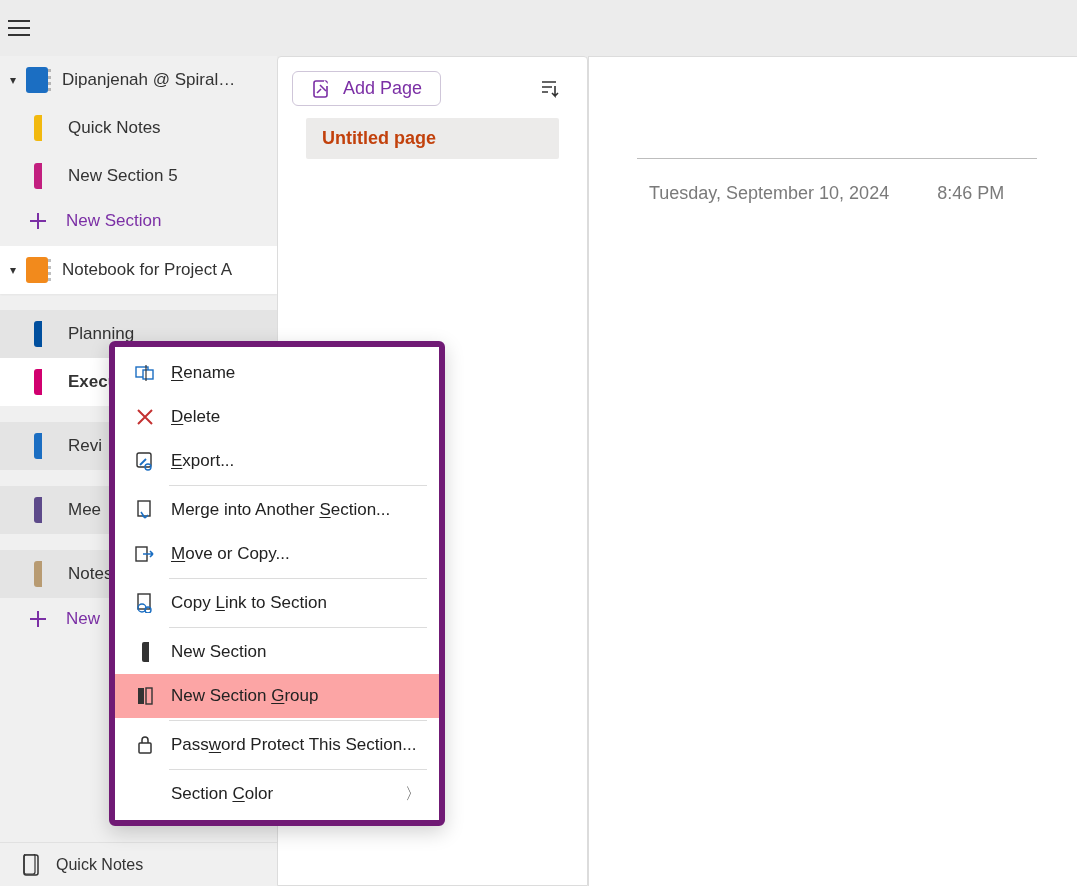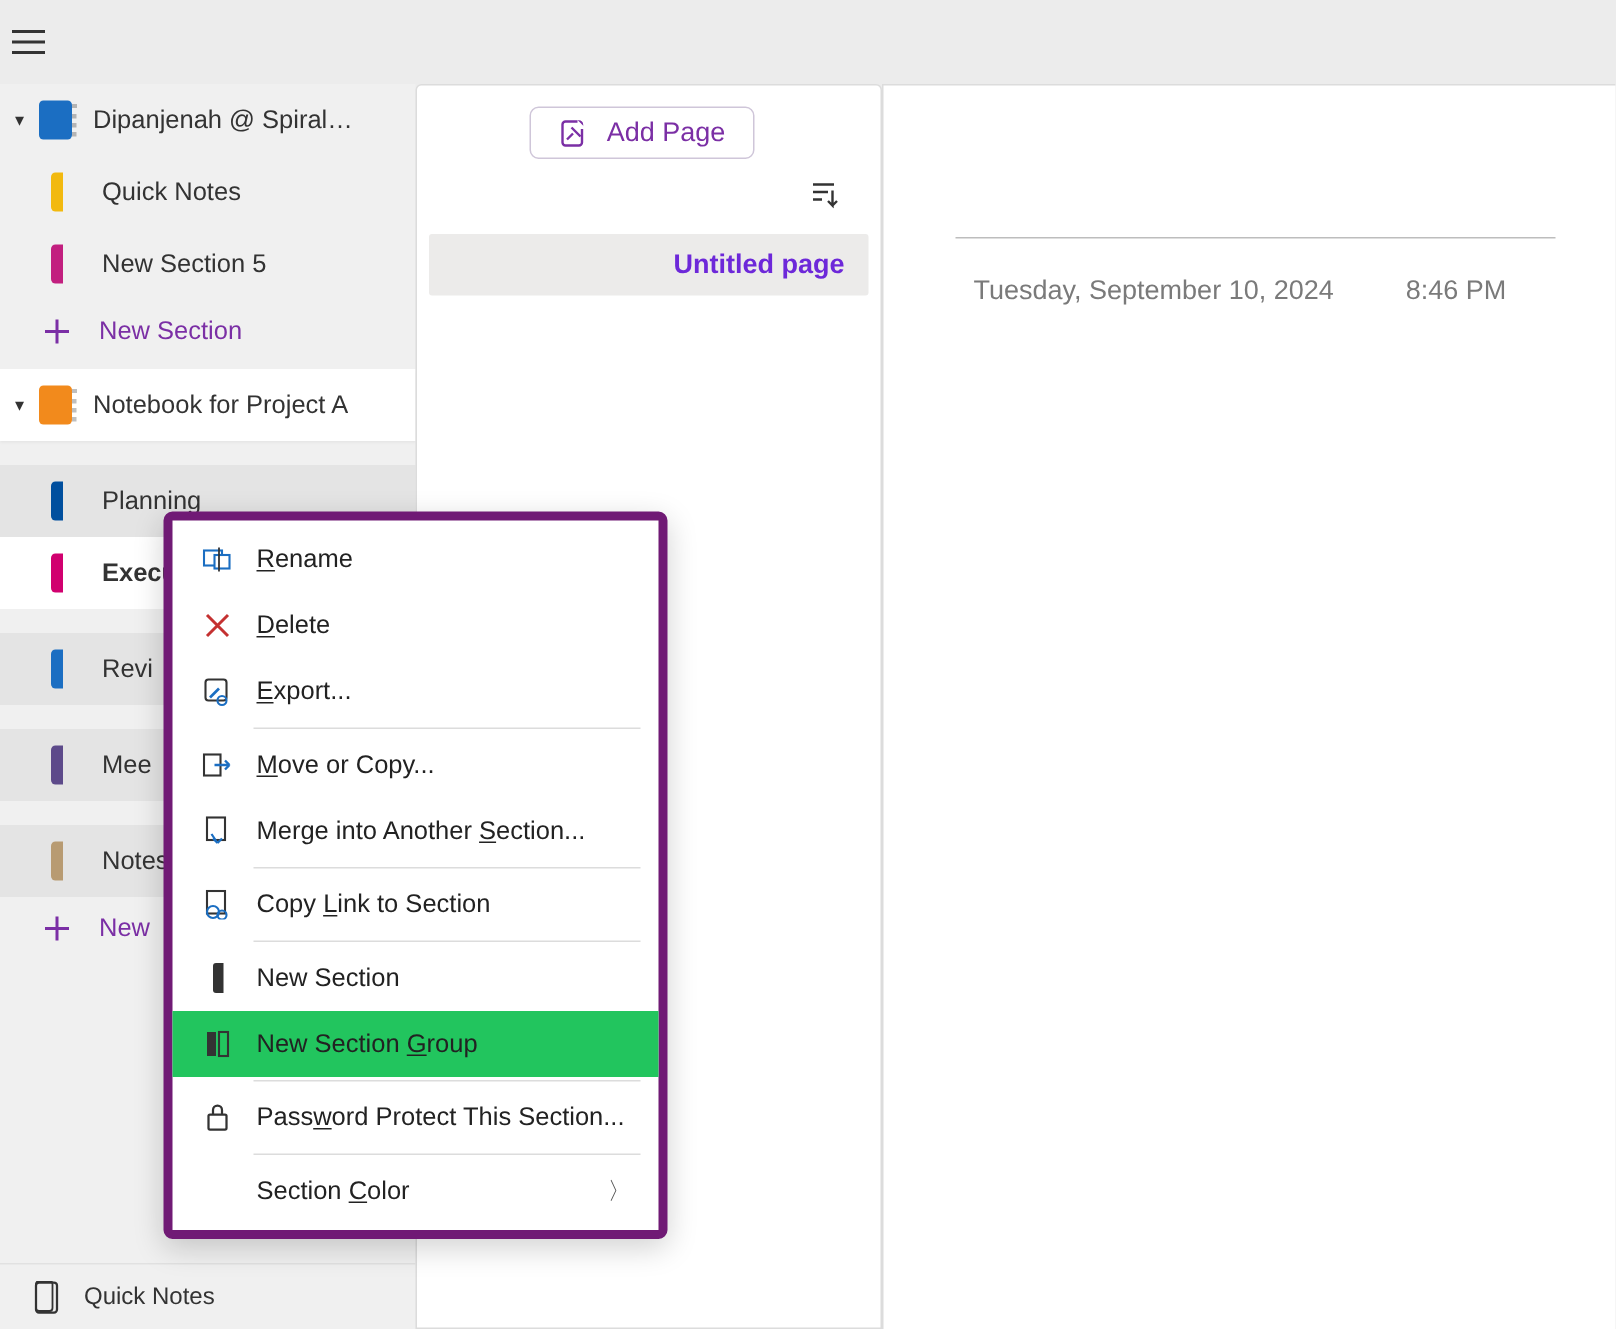--- a/index.html
+++ b/index.html
@@ -34,36 +34,36 @@
   .plus { width:16px; height:16px; margin-right:20px; position:relative;}
   .plus::before,.plus::after{content:"";position:absolute;background:#7b2fa5;}
   .plus::before{left:7px;top:0;width:2px;height:16px;}
   .plus::after{top:7px;left:0;height:2px;width:16px;}
 
   .quick-footer { height: 44px; display:flex; align-items:center; padding-left:22px; font-size:16px; color:#333; background:#f0f0f0; border-top:1px solid #e1e1e1;}
   .quick-footer svg { margin-right:14px; }
 
   
   .pages-col { width: 311px; background:#ffffff; border:1px solid #dcdcdc; border-radius:4px 4px 0 0; margin-right:0; position:relative; }
-  .pages-top { display:flex; align-items:center; padding:14px 23px 10px 14px; gap:10px;flex-direction:column; }
+  .pages-top { display:flex; align-items:center; padding:14px 23px 10px 14px; gap:0; }
   .add-page-btn { display:flex; align-items:center; border:1px solid #cfc6d9; border-radius:6px; padding:6px 18px; color:#7b2fa5; font-size:18px; background:#fff; cursor:pointer;}
   .add-page-btn svg { margin-right:12px; }
   .sort-btn { margin-left:auto; width:28px; height:28px; display:flex; align-items:center; justify-content:center; cursor:pointer;}
-  .page-item { margin:2px 8px; padding:10px 16px; background:#ecebea; font-size:18px; font-weight:600; color:#6d28d9; border-radius:2px; cursor:pointer;text-align:right;}
+  .page-item { margin:2px 28px; padding:10px 16px; background:#ecebea; font-size:18px; font-weight:600; color:#c2410c; border-radius:2px; cursor:pointer;}
   .divider-vert { position:absolute; right:-8px; top:4px; bottom:4px; width:6px; border-left:1px solid #d9d9d9; border-right:1px solid #d9d9d9; border-radius:3px; background:#f4f4f4; }
 
   
   .canvas { flex:1; background:#ffffff; border-top:1px solid #dcdcdc; border-left:1px solid #dcdcdc; position:relative; }
   .canvas .title-line { margin:72px 40px 0 48px; border-bottom:1px solid #bdbdbd; height:30px; }
   .meta-row { display:flex; gap:48px; margin:24px 0 0 60px; font-size:18px; color:#7a7a7a; }
 
   
   .ctx { position:absolute; left:109px; top:341px; width:336px; background:#fff; border:6px solid #701a75; border-radius:6px; box-shadow:0 6px 20px rgba(0,0,0,.18); padding:4px 0; z-index:50; }
   .ctx-item { display:flex; align-items:center; height:44px; padding:0 18px; font-size:17px; color:#222; cursor:pointer;}
-  .ctx-item.hover { background:#22c55e; }
+  .ctx-item.hover { background:#fca5a5; }
   .ctx-item .ico { width:24px; display:flex; justify-content:center; margin-right:14px; }
   .ctx-sep { height:1px; background:#dcdcdc; margin:2px 12px 2px 54px; }
   .ctx-item .chev-r { margin-left:auto; font-size:16px; color:#555; }
   .ctx-item .u { text-decoration: underline; text-underline-offset: 2px; }
 </style>
 </head>
 <body>
 
 <div class="title-bar">
   <div class="hamburger">
@@ -195,36 +195,36 @@
           <rect x="2" y="2" width="14" height="14" rx="2" fill="none" stroke="#333" stroke-width="1.4"></rect>
           <path d="M5 14l6-6" stroke="#1b6ec2" stroke-width="1.8"></path>
           <circle cx="13" cy="16" r="3" fill="none" stroke="#1b6ec2" stroke-width="1.4"></circle>
         </svg>
       </span>
     <span><span class="u">E</span>xport...</span>
   </div>
   <div class="ctx-sep"></div>
   <div class="ctx-item">
     <span class="ico">
+        <svg width="20" height="20" viewBox="0 0 20 20">
+          <rect x="3" y="1" width="12" height="15" fill="none" stroke="#333" stroke-width="1.4"></rect>
+          <path d="M6 12l4 6m0 0 3-3m-3 3-3-3" fill="none" stroke="#1b6ec2" stroke-width="1.5"></path>
+        </svg>
+      </span>
+    <span>Merge into Another <span class="u">S</span>ection...</span>
+  </div>
+  <div class="ctx-item">
+    <span class="ico">
         <svg width="20" height="18" viewBox="0 0 20 18">
           <rect x="1" y="2" width="11" height="14" fill="none" stroke="#333" stroke-width="1.4"></rect>
           <path d="M8 9h10m0 0-3-3m3 3-3 3" fill="none" stroke="#1b6ec2" stroke-width="1.6"></path>
         </svg>
       </span>
     <span><span class="u">M</span>ove or Copy...</span>
   </div>
-  <div class="ctx-item">
-    <span class="ico">
-        <svg width="20" height="20" viewBox="0 0 20 20">
-          <rect x="3" y="1" width="12" height="15" fill="none" stroke="#333" stroke-width="1.4"></rect>
-          <path d="M6 12l4 6m0 0 3-3m-3 3-3-3" fill="none" stroke="#1b6ec2" stroke-width="1.5"></path>
-        </svg>
-      </span>
-    <span>Merge into Another <span class="u">S</span>ection...</span>
-  </div>
   <div class="ctx-sep"></div>
   <div class="ctx-item">
     <span class="ico">
         <svg width="20" height="20" viewBox="0 0 20 20">
           <rect x="3" y="1" width="12" height="15" fill="none" stroke="#333" stroke-width="1.4"></rect>
           <circle cx="7" cy="15" r="4" fill="none" stroke="#1b6ec2" stroke-width="1.4"></circle>
           <circle cx="13" cy="17" r="3" fill="none" stroke="#1b6ec2" stroke-width="1.4"></circle>
         </svg>
       </span>
     <span>Copy <span class="u">L</span>ink to Section</span>

